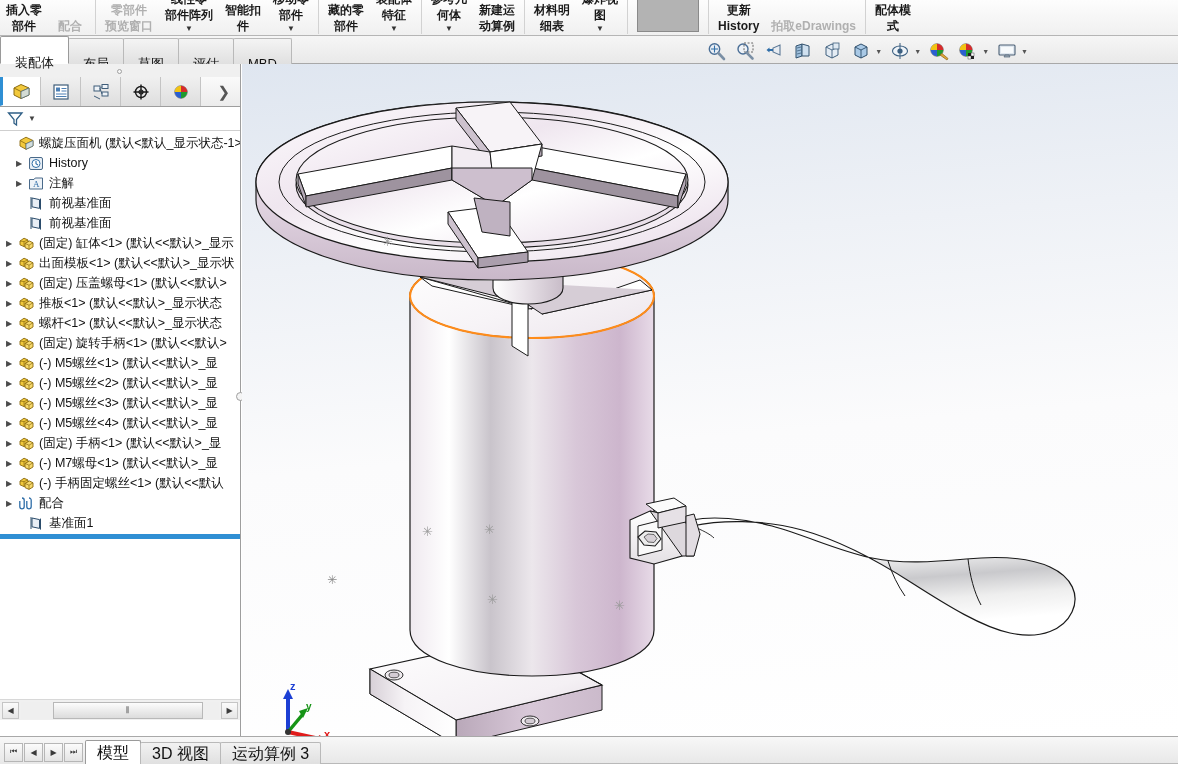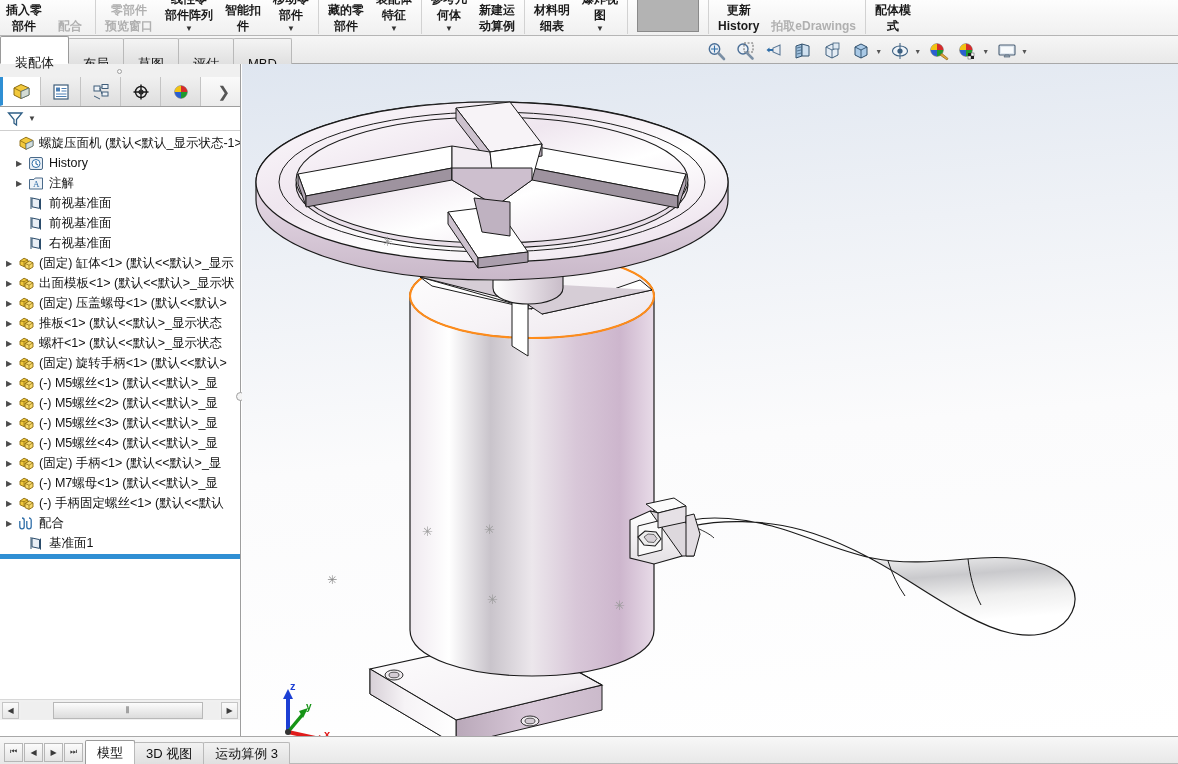--- a/index.html
+++ b/index.html
@@ -162,21 +162,21 @@
   .navbtns { display: flex; align-items: center; height: 22px; padding: 0 2px 2px 4px; gap: 1px; }
   .navbtn {
     width: 19px; height: 19px; border: 1px solid #b6b6b6;
     background: linear-gradient(#fbfbfb, #e4e4e4);
     display: flex; align-items: center; justify-content: center;
     font-size: 8px; color: #3a3a3a;
   }
   .btabs { display: flex; align-items: flex-end; height: 24px; }
   .btab {
     height: 22px; line-height: 21px; padding: 0 11px;
-    font-size: 13px; color: #111;
+    font-size: 16px; color: #111;
     border: 1px solid #b9b9b9; border-bottom: none;
     background: linear-gradient(#f2f2f2, #e0e0e0);
     margin-right: -1px; border-radius: 2px 2px 0 0; cursor: default;
   }
   .btab.active { background: #fff; height: 24px; line-height: 23px; border-color: #9a9a9a; }
   .btab-filler { flex: 1; height: 22px; border-bottom: 1px solid #b9b9b9; }
   .splitter-handle {
     position: absolute; left: 236px; top: 392px; width: 9px; height: 9px;
     border: 1px solid #9f9f9f; border-radius: 50%; background: #f4f4f4;
   }
@@ -428,30 +428,20 @@
           <div class="trow indent1">
             <span class="arrow empty">▶</span>
             <span class="ic">
               <svg width="16" height="15" viewBox="0 0 16 15">
                 <path d="M4 2 L11.5 3.6 L11.5 12.4 L4 10.8 Z" fill="#e8eef5" stroke="#2b4c6b" stroke-width="1"></path>
                 <path d="M3 1 L3 13 M12.5 2.6 L12.5 13.6" stroke="#2b4c6b" stroke-width="1"></path>
               </svg>
             </span>
             <span class="lbl">前视基准面</span>
           </div>
-          <div class="trow indent1">
-            <span class="arrow empty">▶</span>
-            <span class="ic">
-              <svg width="16" height="15" viewBox="0 0 16 15">
-                <path d="M4 2 L11.5 3.6 L11.5 12.4 L4 10.8 Z" fill="#e8eef5" stroke="#2b4c6b" stroke-width="1"></path>
-                <path d="M3 1 L3 13 M12.5 2.6 L12.5 13.6" stroke="#2b4c6b" stroke-width="1"></path>
-              </svg>
-            </span>
-            <span class="lbl">右视基准面</span>
-          </div>
           <div class="trow">
             <span class="arrow">▶</span>
             <span class="ic">
               <svg width="17" height="15" viewBox="0 0 17 15">
                 <path d="M2 5 L6 2.2 L10 4 L10 8 L6 10.6 L2 8.8 Z" fill="#f2c93c" stroke="#8a6a10" stroke-width=".9"></path>
                 <path d="M6 5.6 L10 4 M6 5.6 L6 10.6 M2 5 L6 5.6" stroke="#8a6a10" stroke-width=".7" fill="none"></path>
                 <path d="M7 7.4 L11.5 5 L15 6.8 L15 11 L11 13.4 L7 11.6 Z" fill="#f7d96a" stroke="#8a6a10" stroke-width=".9"></path>
                 <path d="M7 7.4 L11 9.2 L15 6.8 M11 9.2 L11 13.4" stroke="#8a6a10" stroke-width=".7" fill="none"></path>
               </svg>
             </span>

